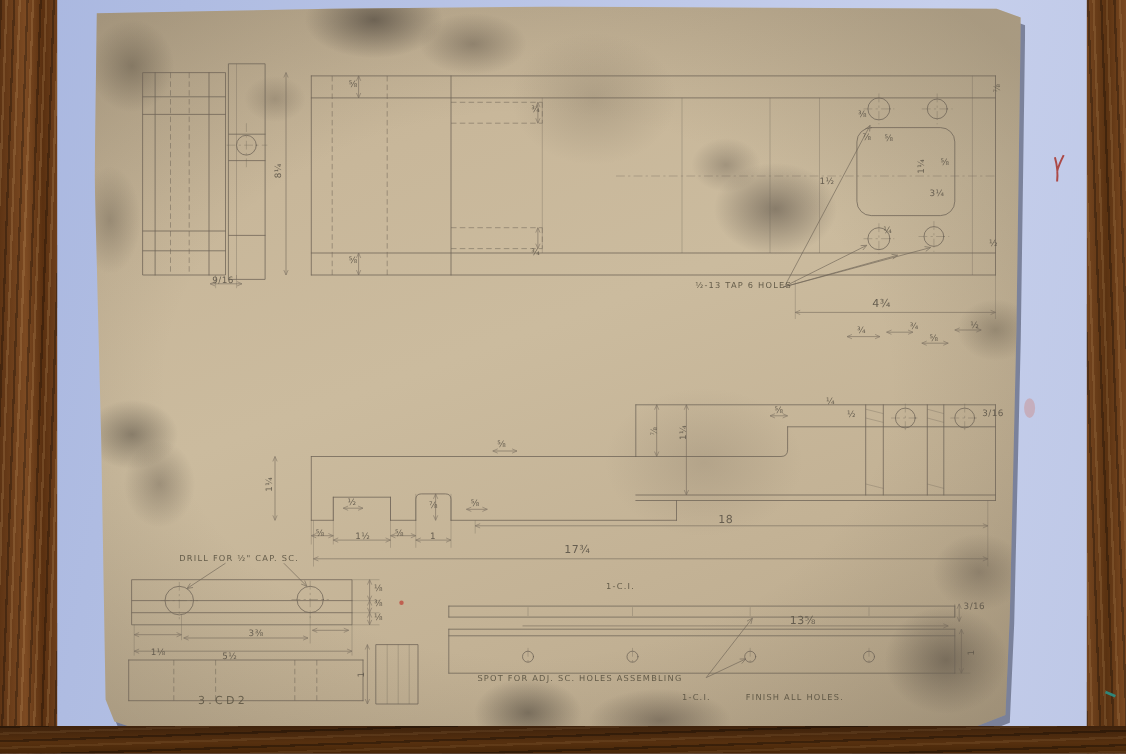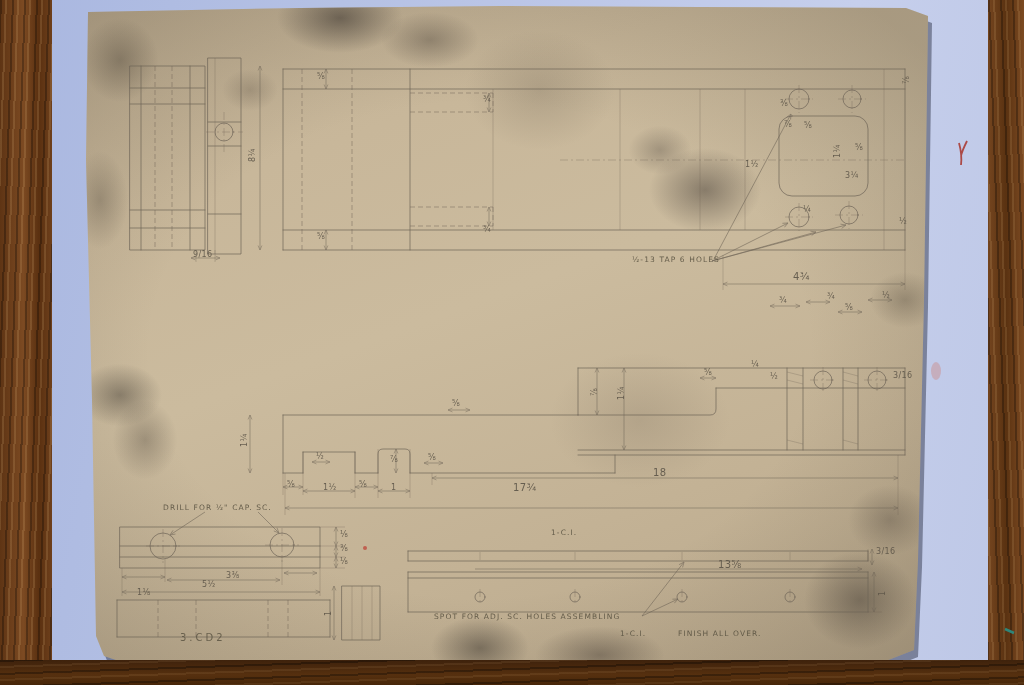--- a/index.html
+++ b/index.html
@@ -229,37 +229,37 @@
     <span class="dim rot" style="left:240px;top:447px">1¼</span>
     <span class="dim" style="left:452px;top:399px">⅝</span>
     <span class="dim" style="left:316px;top:452px">½</span>
     <span class="dim" style="left:390px;top:455px">⅞</span>
     <span class="dim" style="left:428px;top:453px">⅝</span>
     <span class="dim" style="left:287px;top:480px">⅝</span>
     <span class="dim" style="left:323px;top:483px">1½</span>
     <span class="dim" style="left:359px;top:480px">⅝</span>
     <span class="dim" style="left:391px;top:483px">1</span>
     <span class="dim big" style="left:653px;top:467px">18</span>
-    <span class="dim big" style="left:513px;top:482px">17¾</span>
+    <span class="dim big" style="left:513px;top:495px">17¾</span>
     <span class="dim" style="left:340px;top:530px">⅛</span>
     <span class="dim" style="left:340px;top:544px">⅜</span>
     <span class="dim" style="left:340px;top:557px">⅛</span>
     <span class="dim" style="left:137px;top:588px">1⅛</span>
     <span class="dim" style="left:226px;top:571px">3⅜</span>
-    <span class="dim" style="left:202px;top:580px">5½</span>
+    <span class="dim" style="left:202px;top:592px">5½</span>
     <span class="dim rot" style="left:324px;top:616px">1</span>
     <span class="dim big" style="left:718px;top:559px">13⅝</span>
     <span class="dim" style="left:876px;top:547px">3/16</span>
     <span class="dim rot" style="left:878px;top:596px">1</span>
 
     <span class="note" style="left:632px;top:255px">½-13 TAP  6 HOLES</span>
     <span class="note" style="left:163px;top:503px">DRILL FOR ½" CAP. SC.</span>
     <span class="note" style="left:434px;top:612px">SPOT FOR ADJ. SC. HOLES ASSEMBLING</span>
     <span class="note" style="left:551px;top:528px">1-C.I.</span>
     <span class="note" style="left:620px;top:629px">1-C.I.</span>
-    <span class="note" style="left:678px;top:629px">FINISH ALL OVER.</span>
+    <span class="note" style="left:678px;top:629px">FINISH ALL HOLES.</span>
     <span class="note sheet" style="left:180px;top:632px">3.CD2</span>
   </div>
 
   <div class="wood wood-left"></div>
   <div class="wood wood-right"></div>
   <div class="wood wood-bottom" style="background:repeating-linear-gradient(178deg, rgba(0,0,0,.3) 0 2px, rgba(0,0,0,0) 2px 6px, rgba(255,210,150,.08) 6px 8px, rgba(0,0,0,0) 8px 13px), linear-gradient(#3e220c,#56300f 60%,#472609);"></div>
 </div>
 
 </body></html>

